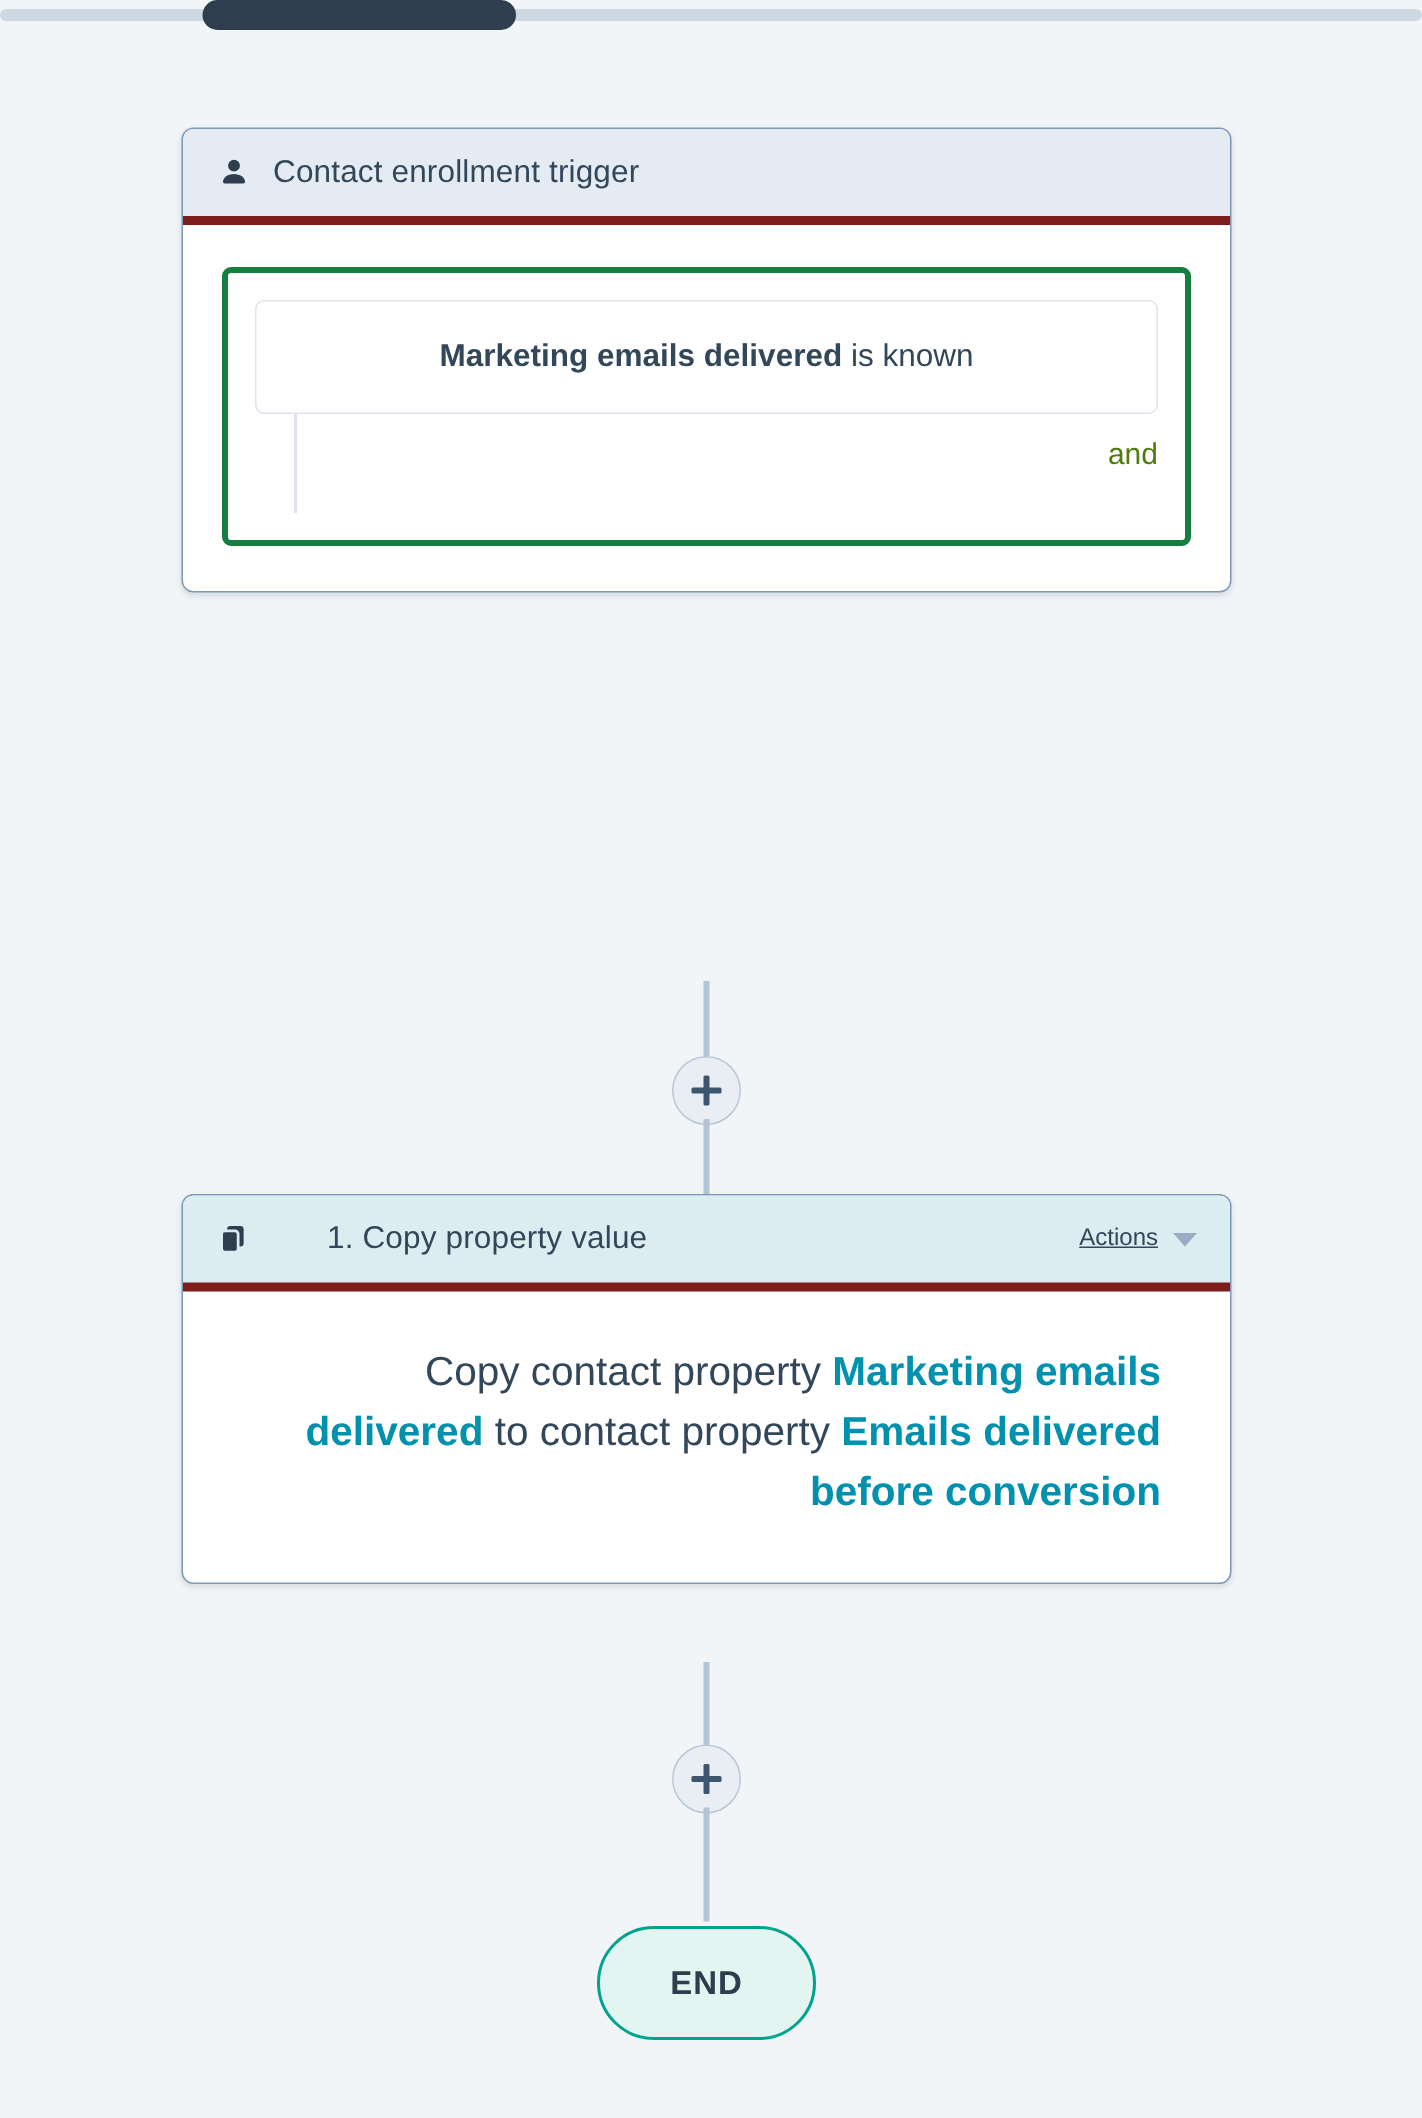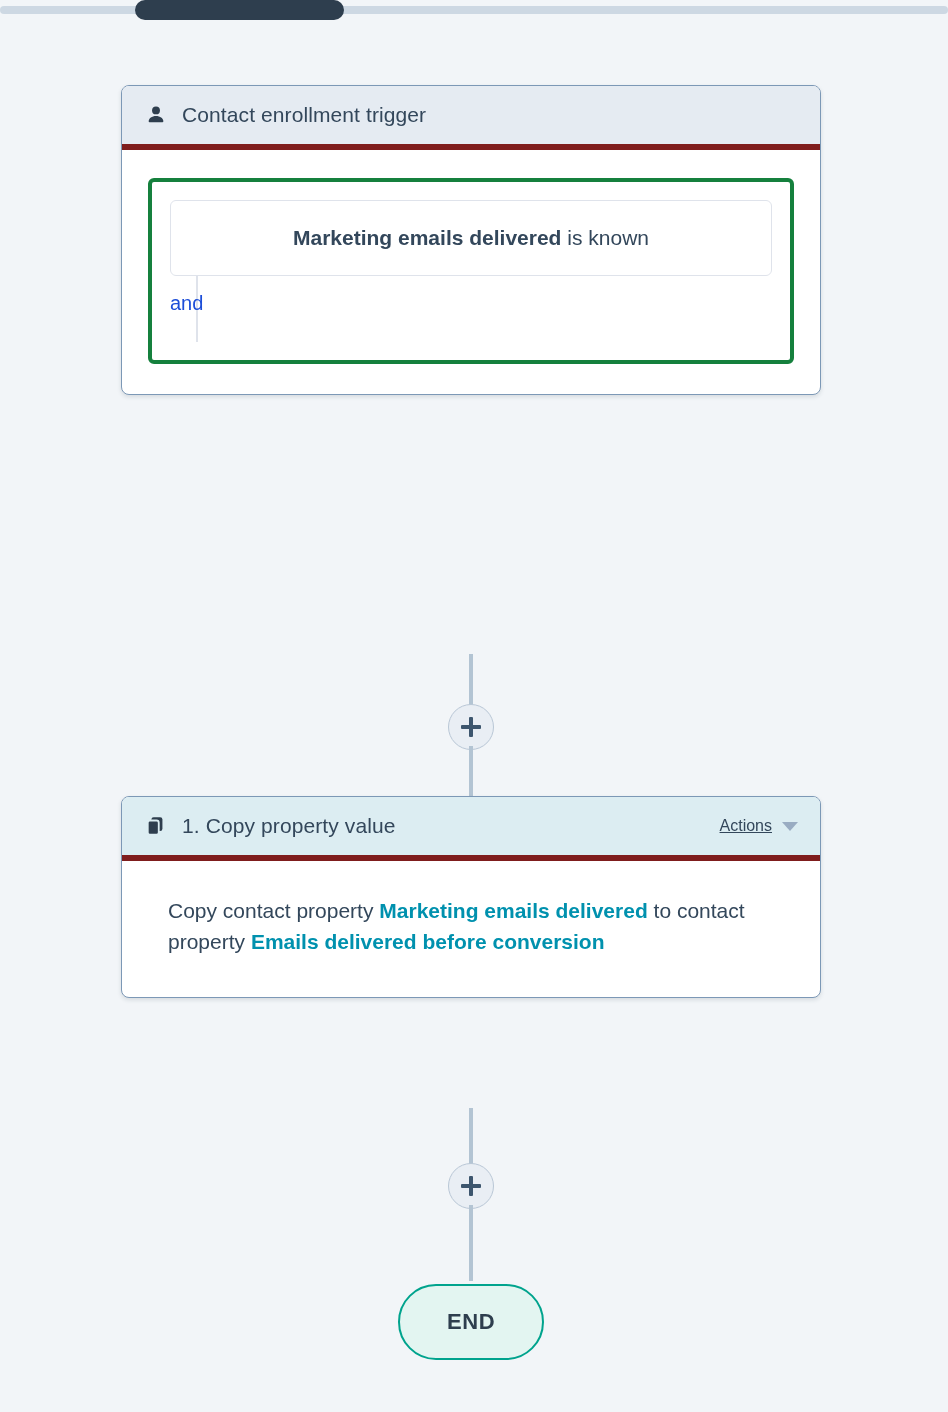--- a/index.html
+++ b/index.html
@@ -61,21 +61,21 @@
   .card-header {
     display: flex;
     align-items: center;
     height: 64px;
     padding: 0 22px;
     border-bottom: 6px solid #7f1d1d;
     box-sizing: border-box;
     text-align: right;
   }
   .card-header.trigger { background: #e5ebf2; }
-  .card-header.action  { background: #dcedf2; }
+  .card-header.action  { background: #dcedf2; gap: 36px; }
 
   .header-icon {
     width: 24px;
     height: 24px;
     flex: 0 0 24px;
     margin-right: 14px;
     display: flex;
     align-items: center;
     justify-content: center;
     color: #2e3e4e;
@@ -129,38 +129,38 @@
   .filter-row b { font-weight: 700; }
 
   .and-wrap {
     position: relative;
     height: 66px;
   }
   .and-label {
     position: absolute;
     left: 0; right: 0;
     top: 16px;
-    text-align: left;
+    text-align: right;
     font-size: 20px;
-    color: #1d4ed8;
+    color: #4d7c0f;
   }
   .and-tick {
     position: absolute;
     left: 26px;
     top: 0;
     width: 2px;
     height: 66px;
     background: #dfe3eb;
   }
 
   
   .action-body {
-    padding: 34px 68px 40px 46px;
-    text-align: left;
-    font-size: 21px;
+    padding: 34px 46px 40px 46px;
+    text-align: right;
+    font-size: 27px;
     line-height: 1.48;
     color: #33475b;
   }
   .prop-link {
     color: #0091ae;
     font-weight: 700;
   }
 
   
   .connector {

